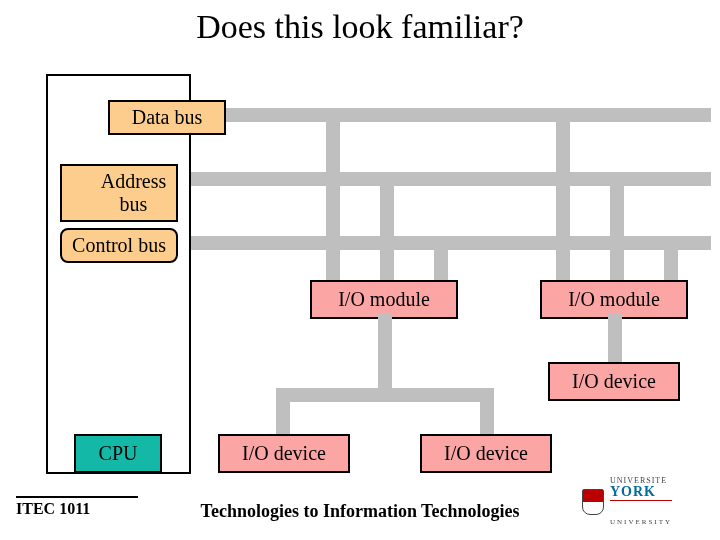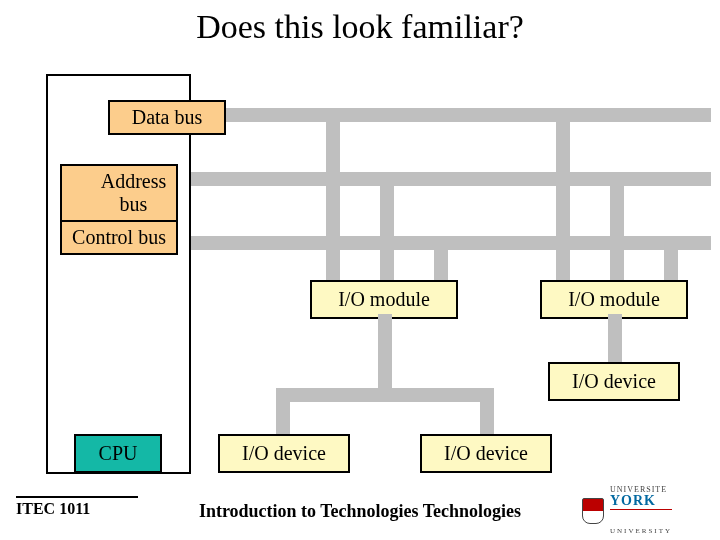--- a/index.html
+++ b/index.html
@@ -5,26 +5,26 @@
   * { box-sizing: border-box; margin: 0; padding: 0; }
   html, body { width: 720px; height: 540px; background: #fff; font-family: "Times New Roman", Times, serif; color: #000; }
   .slide { position: relative; width: 686px; height: 540px; }
   .title { position: absolute; top: 8px; left: 0; width: 720px; text-align: center; font-size: 34px; }
   
   .big-box { position: absolute; left: 46px; top: 74px; width: 145px; height: 400px; border: 2px solid #000; background: #fff; }
   .bus-label { position: absolute; border: 2px solid #000; background: #fccd8c; font-size: 20px; text-align: center; padding: 4px 0; }
   .bus-connector { position: absolute; background: #bfbfbf; height: 14px; }
   .v-connector { position: absolute; background: #bfbfbf; width: 14px; }
   .h-connector { position: absolute; background: #bfbfbf; height: 14px; }
-  .module-box { position: absolute; border: 2px solid #000; background: #fef9c3; font-size: 20px; text-align: center; padding: 6px 0; }
+  .module-box { position: absolute; border: 2px solid #000; background: #fca5a5; font-size: 20px; text-align: center; padding: 6px 0; }
   .module-box.cpu { background: #14b8a6; }
   .footer-course { position: absolute; left: 16px; bottom: 22px; font-size: 16px; font-weight: bold; margin-top: 6px; }
   .footer-rule { position: absolute; left: 16px; bottom: 42px; width: 122px; height: 2px; background: #000; }
   .footer-title { position: absolute; left: 0; width: 720px; bottom: 18px; text-align: center; font-size: 18px; font-weight: bold; }
-  .logo { position: absolute; right: 14px; bottom: 5px; display: flex; align-items: center; gap: 6px; }
+  .logo { position: absolute; right: 14px; bottom: 14px; display: flex; align-items: center; gap: 6px; }
   .logo .shield { width: 22px; height: 26px; background: linear-gradient(#b00 0 50%, #fff 50% 100%); border: 1px solid #444; border-radius: 2px 2px 8px 8px; }
   .logo .txt { display: flex; flex-direction: column; line-height: 1; }
   .logo .txt .top { font-size: 8px; letter-spacing: 1px; color: #444; }
   .logo .txt .mid { font-size: 14px; font-weight: bold; color: #0369a1; letter-spacing: 1px; font-family: Georgia, serif; }
   .logo .txt .bot { font-size: 7px; letter-spacing: 2px; color: #444; border-top: 1px solid #b00; margin-top: 1px; padding-top: 18px; }
 </style>
 </head>
 <body>
 
 <div class="slide">
@@ -37,21 +37,21 @@
   <div class="bus-label" style="left:60px; top:100px; width:118px;margin-left:48px;">
     <span>Data bus</span>
   </div>
 
   <div class="bus-connector" style="left:191px; top:172px; width:520px;"></div>
   <div class="bus-label" style="left:60px; top:164px; width:118px;padding-left:29px;">
     <span>Address bus</span>
   </div>
 
   <div class="bus-connector" style="left:191px; top:236px; width:520px;"></div>
-  <div class="bus-label" style="left:60px; top:220px; width:118px;">
+  <div class="bus-label" style="left:60px; top:228px; width:118px;border-radius:8px;">
     <span>Control bus</span>
   </div>
 
   <div class="v-connector" style="left:326px; top:108px; height:172px;"></div>
   <div class="v-connector" style="left:380px; top:172px; height:108px;"></div>
   <div class="v-connector" style="left:434px; top:236px; height:44px;"></div>
 
   <div class="v-connector" style="left:556px; top:108px; height:172px;"></div>
   <div class="v-connector" style="left:610px; top:172px; height:108px;"></div>
   <div class="v-connector" style="left:664px; top:236px; height:44px;"></div>
@@ -82,21 +82,21 @@
   <div class="module-box" style="left:420px; top:434px; width:132px;">
     <span>I/O device</span>
   </div>
 
   <div class="module-box cpu" style="left:74px; top:434px; width:88px;">
     <span>CPU</span>
   </div>
 
   <div class="footer-rule"></div>
   <div class="footer-course">ITEC 1011</div>
-  <div class="footer-title">Introduction to Technologies Technologies</div>
+  <div class="footer-title">Technologies to Information Technologies</div>
 
   <div class="logo">
     <div class="shield"></div>
     <div class="txt">
       <span class="top">UNIVERSITE</span>
       <span class="mid">YORK</span>
       <span class="bot">UNIVERSITY</span>
     </div>
   </div>
 

